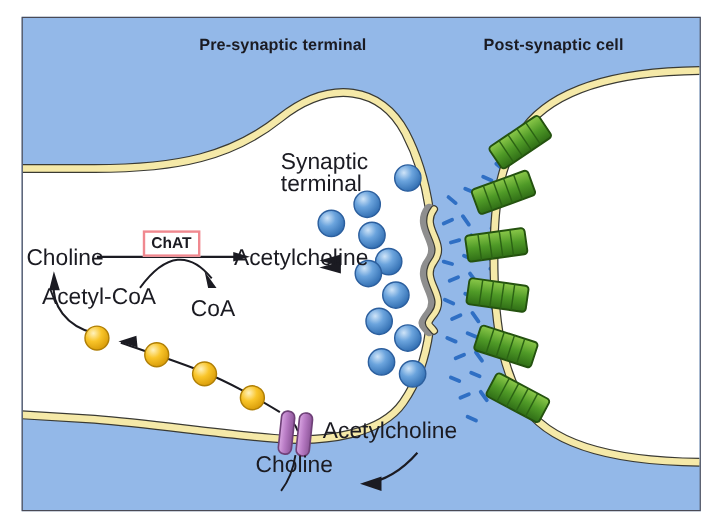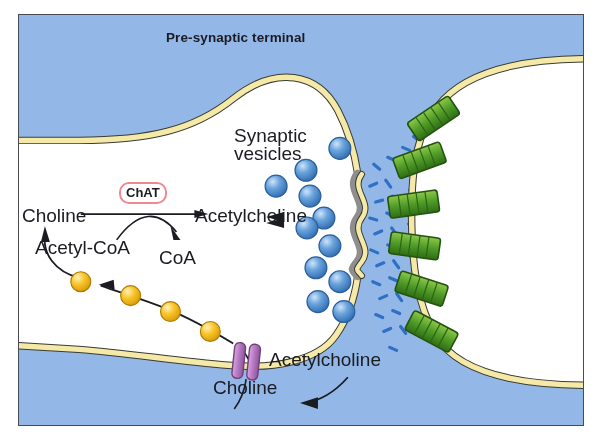--- a/index.html
+++ b/index.html
@@ -268,33 +268,34 @@
 
       <g>
         <path d="M 330 364 C 316 380 300 388 286 390" fill="none" stroke="#1b1b22" stroke-width="1.8"></path>
         <path d="M 300 384 L 282 390 L 300 396 Z" fill="#1b1b22"></path>
       </g>
 
     </svg>
 
     <div class="lbl title" style="left:147px;top:15px;">Pre-synaptic terminal</div>
 
+    <div class="lbl title" style="left:384px;top:15px;">Post-synaptic cell</div>
 
     <div class="lbl chem" style="left:215px;top:110px;">Synaptic</div>
-    <div class="lbl chem" style="left:215px;top:128px;">vesicles</div>
+    <div class="lbl chem" style="left:215px;top:128px;">terminal</div>
 
     <div class="lbl chem" style="left:3px;top:190px;">Choline</div>
 
     <div class="lbl chem" style="left:16px;top:222px;">Acetyl-CoA</div>
 
     <div class="lbl chem" style="left:140px;top:232px;">CoA</div>
 
     <div class="lbl chem" style="left:176px;top:190px;">Acetylcholine</div>
 
-    <div class="enzbox" id="chat-box" style="left:100px;top:167px;border-radius:10px;">ChAT</div>
+    <div class="enzbox" id="chat-box" style="left:100px;top:177px;">ChAT</div>
 
     <div class="lbl chem" style="left:250px;top:334px;">Acetylcholine</div>
 
     <div class="lbl chem" style="left:194px;top:362px;">Choline</div>
 
 
   </div>
 </div>
 
 </body></html>

